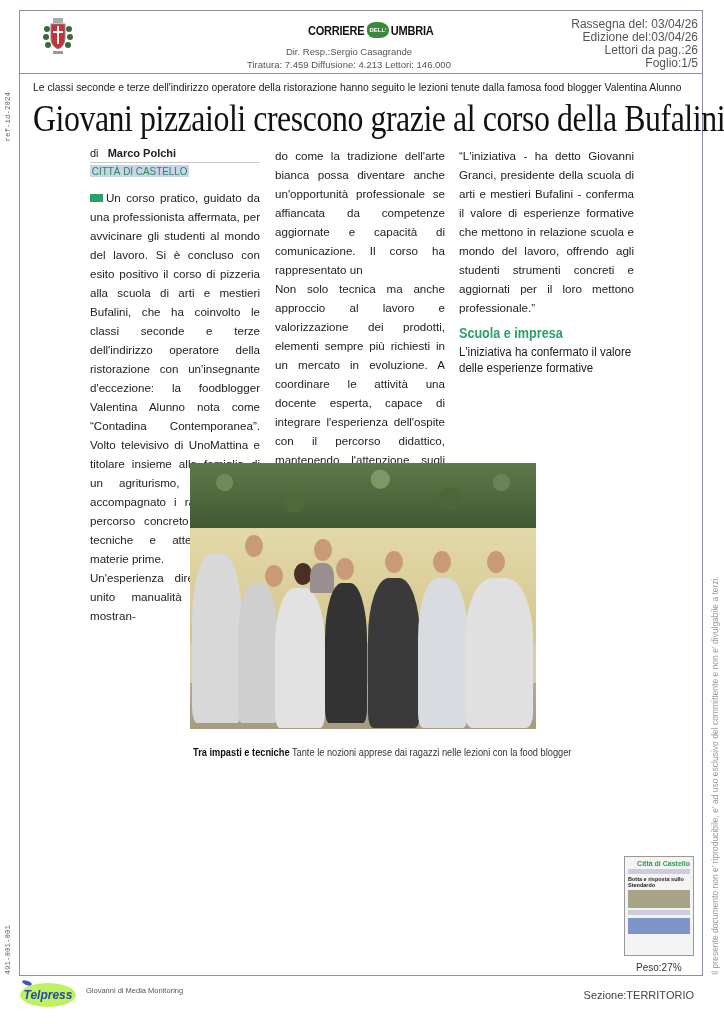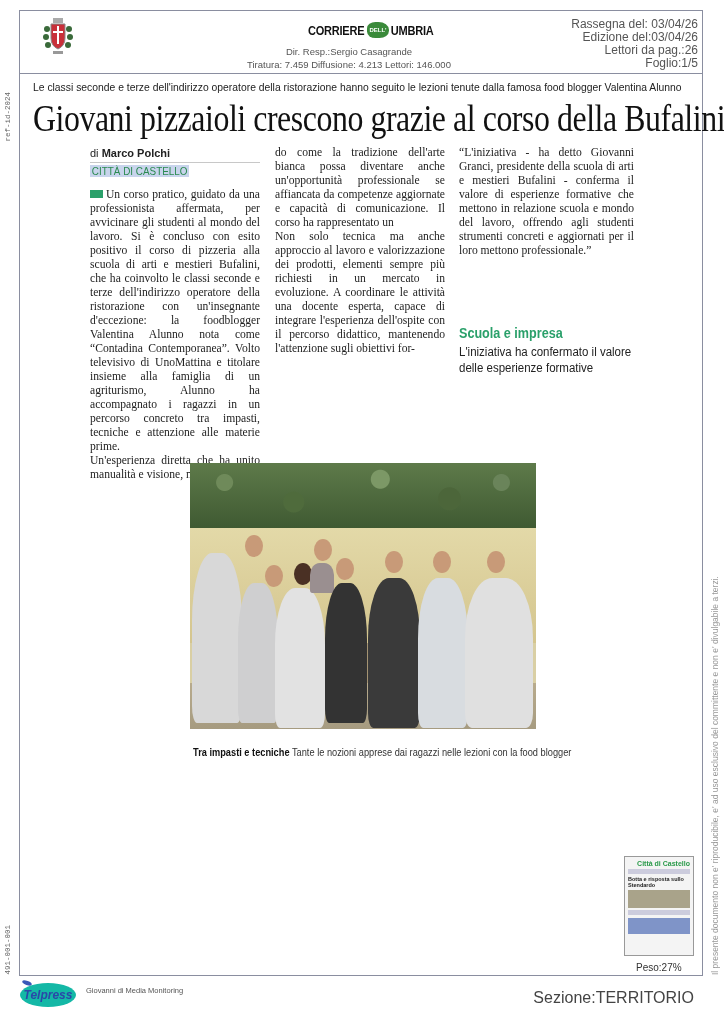--- a/index.html
+++ b/index.html
@@ -18,29 +18,29 @@
 
     .side-ref { position: absolute; left: 4px; top: 92px; width: 14px; height: 60px; }
     .side-ref span, .side-code span { position: absolute; left: 0; top: 0; transform-origin: left top; transform: rotate(-90deg) translateX(-100%); white-space: nowrap; font-family: "Liberation Mono", monospace; font-size: 7.5px; color: #666; }
     .side-code { position: absolute; left: 4px; top: 925px; width: 14px; height: 50px; }
     .disclaimer { position: absolute; left: 710px; top: 975px; width: 12px; height: 420px; }
     .disclaimer span { position: absolute; left: 0; top: 0; transform-origin: left top; transform: rotate(-90deg); white-space: nowrap; font-size: 8.5px; color: #999; }
 
     .kicker { position: absolute; left: 33px; top: 81px; font-size: 11.5px; color: #222; transform: scaleX(0.9); transform-origin: left; white-space: nowrap; }
     .headline { position: absolute; left: 33px; top: 97px; font-family: "Liberation Serif", serif; font-size: 37px; color: #111; white-space: nowrap; transform: scaleX(0.86); transform-origin: left; letter-spacing: -0.5px; }
 
-    .col { position: absolute; font-family: Liberation Serif, serif; font-size: 11.6px; line-height: 14px; color: #222; text-align: justify; }
+    .col { position: absolute; font-family: Liberation Sans, sans-serif; font-size: 11.6px; line-height: 19px; color: #222; text-align: justify; }
     .col1 { left: 90px; top: 188px; width: 170px; }
     .col2 { left: 275px; top: 146px; width: 170px; }
     .col3 { left: 459px; top: 146px; width: 175px; }
     .col p { margin: 0; }
     .col2 .narrow { width: 132px; }
 
     .byline { position: absolute; left: 90px; top: 147px; width: 170px; font-size: 11px; color: #222; padding-bottom: 3px; border-bottom: 1px solid #c8c8c8; }
-    .byline b { font-weight: bold; }
+    .byline b { font-weight: bold; margin-left: 6px; }
     .location { position: absolute; left: 90px; top: 165px; font-size: 11px; color: #2a8a50; background: #c8d4ec; padding: 0 2px; transform: scaleX(0.9); transform-origin: left; }
     .square { display: inline-block; width: 13px; height: 8px; background: #2aa06a; margin-right: 3px; vertical-align: 0; }
 
     .box-title { position: absolute; left: 459px; top: 325px; font-size: 14px; font-weight: bold; color: #2aa06a; transform: scaleX(0.9); transform-origin: left; }
     .box-text { position: absolute; left: 459px; top: 344px; width: 190px; font-size: 12.5px; line-height: 16px; color: #222; transform: scaleX(0.92); transform-origin: left; }
 
     .photo { position: absolute; left: 190px; top: 463px; width: 346px; height: 266px; overflow: hidden; background: #d9cfa4; }
     .photo .hedge { position: absolute; left: 0; top: 0; width: 100%; height: 65px; background:
       radial-gradient(circle at 10% 30%, #6f8a5a 0 8px, transparent 9px),
       radial-gradient(circle at 30% 60%, #4f6b3c 0 10px, transparent 11px),
@@ -58,24 +58,24 @@
     .caption b { font-weight: bold; color: #111; }
 
     .thumb { position: absolute; left: 624px; top: 856px; width: 70px; height: 100px; border: 1px solid #999; background: #f4f4f4; padding: 3px; }
     .thumb .t-title { font-size: 7px; font-weight: bold; color: #2a9a4a; text-align: right; }
     .thumb .t-bar { height: 5px; margin: 2px 0; background: #ccd; }
     .thumb .t-head { font-size: 5.5px; font-weight: bold; color: #222; }
     .thumb .t-img { height: 18px; margin: 2px 0; background: #a9a38a; }
     .thumb .t-blue { height: 16px; margin-top: 3px; background: #7f94c8; }
     .peso { position: absolute; left: 636px; top: 962px; font-size: 10px; color: #333; }
 
-    .telpress { position: absolute; left: 20px; top: 983px; width: 56px; height: 24px; border-radius: 50%; background: #14b8a6; display: flex; align-items: center; justify-content: center; font-weight: bold; font-size: 12px; color: #2a48a8; font-style: italic; }
+    .telpress { position: absolute; left: 20px; top: 983px; width: 56px; height: 24px; border-radius: 50%; background: #bef264; display: flex; align-items: center; justify-content: center; font-weight: bold; font-size: 12px; color: #2a48a8; font-style: italic; }
     .telpress-swoosh { position: absolute; left: 22px; top: 981px; width: 10px; height: 4px; background: #3a58b8; border-radius: 50%; transform: rotate(20deg); }
     .services { position: absolute; left: 86px; top: 986px; font-size: 7.5px; color: #555; }
-    .sezione { position: absolute; right: 30px; top: 989px; font-size: 16px; color: #444; }
+    .sezione { position: absolute; right: 30px; top: 989px; font-size: 11px; color: #444; }
   </style>
 </head>
 <body>
 
 <div class="frame-top"></div>
 <div class="frame-main"></div>
 
 <svg class="crest" viewBox="0 0 32 38">
   <rect x="11" y="1" width="10" height="5" fill="#aaa"></rect>
   <path d="M9 7 h14 v14 q0 8 -7 11 q-7 -3 -7 -11z" fill="#c8303a" stroke="#888" stroke-width="1"></path>

